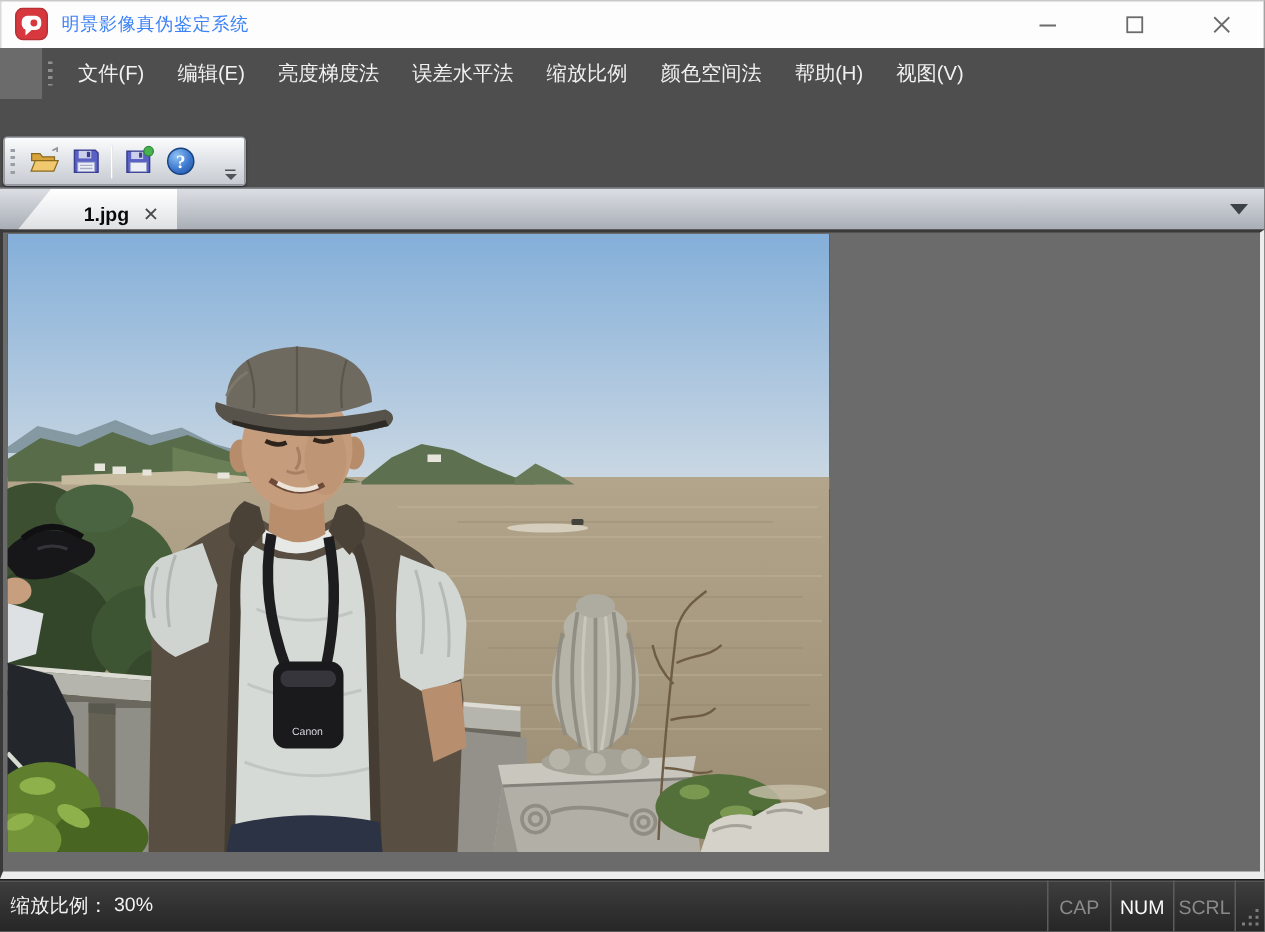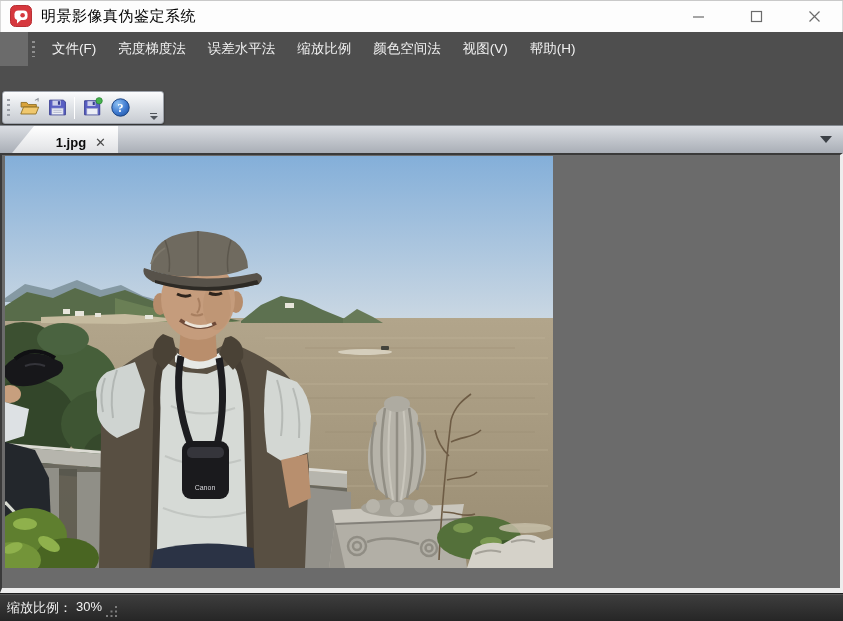--- a/index.html
+++ b/index.html
@@ -4,21 +4,21 @@
 <style>
   * { margin:0; padding:0; box-sizing:border-box; }
   html,body { width:843px; height:621px; overflow:hidden; background:#6b6b6b;
               font-family:"Liberation Sans","DejaVu Sans",sans-serif; }
   .window { width:843px; height:621px; display:flex; flex-direction:column; }
 
   
   .titlebar { height:32px; background:#fdfdfd; display:flex; align-items:center; flex:0 0 auto;
               box-shadow:inset 0 1px 0 #c9c9c9, inset 1px 0 0 #d9d9d9, inset -1px 0 0 #d9d9d9; }
   .app-icon { width:22px; height:22px; margin:0 9px 0 10px; display:block; }
-  .title-text { font-size:15px; color:#000000; letter-spacing:.5px; }
+  .title-text { font-size:12px; color:#3b82f6; letter-spacing:.5px; }
   .win-controls { margin-left:auto; display:flex; height:100%; }
   .win-btn { width:58px; height:100%; display:flex; align-items:center; justify-content:center; cursor:default; }
   .win-btn svg { display:block; }
 
   
   .menubar { height:34px; background:#4e4e4e; display:flex; align-items:center; flex:0 0 auto;margin-left:28px; }
   .drag-grip { width:3px; height:16px; margin:0 6px 0 4px;
                background:repeating-linear-gradient(#8f8f8f 0 2px, transparent 2px 5px); }
   .menu-item { color:#f1f1f1; font-size:13.5px; padding:0 11px; height:34px; line-height:34px; cursor:default; white-space:nowrap; }
 
@@ -51,23 +51,23 @@
                        border-top:7px solid #3c4147; }
 
   
   .content { flex:1 1 auto; background:#6b6b6b; position:relative;
              border-top:2px solid #3a3a3a; border-left:2px solid #3a3a3a;
              border-right:3px solid #ededed; border-bottom:5px solid #ededed; }
   .photo-frame { position:absolute; left:3px; top:1px; width:548px; height:412px; background:#222; }
   .photo-frame svg { display:block; width:548px; height:412px; }
 
   
-  .statusbar { height:28px; flex:0 0 auto; background:linear-gradient(#3e3e3e,#262626);
+  .statusbar { height:35px; flex:0 0 auto; background:linear-gradient(#3e3e3e,#262626);
                border-top:1px solid #1e1e1e; box-shadow:inset 0 1px 0 #555;
-               display:flex; align-items:center; color:#f2f2f2; font-size:13px; }
+               display:flex; align-items:center; color:#f2f2f2; font-size:13px;justify-content:flex-end; }
   .status-zoom { margin-left:7px; display:flex; gap:4px; }
   .indicators { margin-left:auto; display:flex; height:100%; align-items:stretch; }
   .ind { width:42px; display:flex; align-items:center; justify-content:center;
          color:#8a8a8a; font-size:13px; border-left:1px solid #5c5c5c; }
   .ind:last-child { border-right:1px solid #5c5c5c; }
   .ind.active { color:#fafafa; }
   .resize-grip { width:19px; height:100%; display:flex; align-items:flex-end; justify-content:flex-end; padding:3px; }
 </style>
 </head>
 <body>
@@ -97,26 +97,27 @@
         <svg width="13" height="13" viewBox="0 0 13 13">
             <path d="M1.5,1.5 L11.5,11.5 M11.5,1.5 L1.5,11.5" stroke="#6b6b6b" stroke-width="1.2"></path>
           </svg>
       </div>
     </div>
   </div>
 
   <div class="menubar">
     <div class="drag-grip"></div>
     <div class="menu-item">文件(F)</div>
+    <div class="menu-item">编辑(E)</div>
     <div class="menu-item">亮度梯度法</div>
     <div class="menu-item">误差水平法</div>
     <div class="menu-item">缩放比例</div>
     <div class="menu-item">颜色空间法</div>
+    <div class="menu-item">帮助(H)</div>
     <div class="menu-item">视图(V)</div>
-    <div class="menu-item">帮助(H)</div>
   </div>
 
   <div class="tray">
     <div class="toolbar-strip">
       <div class="tb-grip"></div>
 
       <div class="tbtn">
         <svg width="21" height="21" viewBox="0 0 20 20">
           <path d="M2,5.2 h5.3 l1.6,2 h7.6 v2.4 h-14.5 z" fill="#d9a33c" stroke="#8a6a1e" stroke-width="0.8"></path>
           <path d="M4.3,9.6 h14.5 l-2.7,6.6 H1.7 z" fill="#f0c86e" stroke="#8a6a1e" stroke-width="0.8"></path>
@@ -336,20 +337,25 @@
         </g>
       </svg>
     </div>
   </div>
 
   <div class="statusbar">
     <div class="status-zoom">
       <span>缩放比例：</span>
       <span>30%</span>
     </div>
+    <div class="indicators">
+      <span class="ind">CAP</span>
+      <span class="ind active">NUM</span>
+      <span class="ind">SCRL</span>
+    </div>
     <div class="resize-grip">
       <svg width="13" height="13" viewBox="0 0 13 13">
         <g fill="#7d7d7d">
           <rect x="10" y="1" width="2" height="2"></rect>
           <rect x="10" y="5.5" width="2" height="2"></rect>
             <rect x="5.5" y="5.5" width="2" height="2"></rect>
           <rect x="10" y="10" width="2" height="2"></rect>
             <rect x="5.5" y="10" width="2" height="2"></rect>
             <rect x="1" y="10" width="2" height="2"></rect>
         </g>

